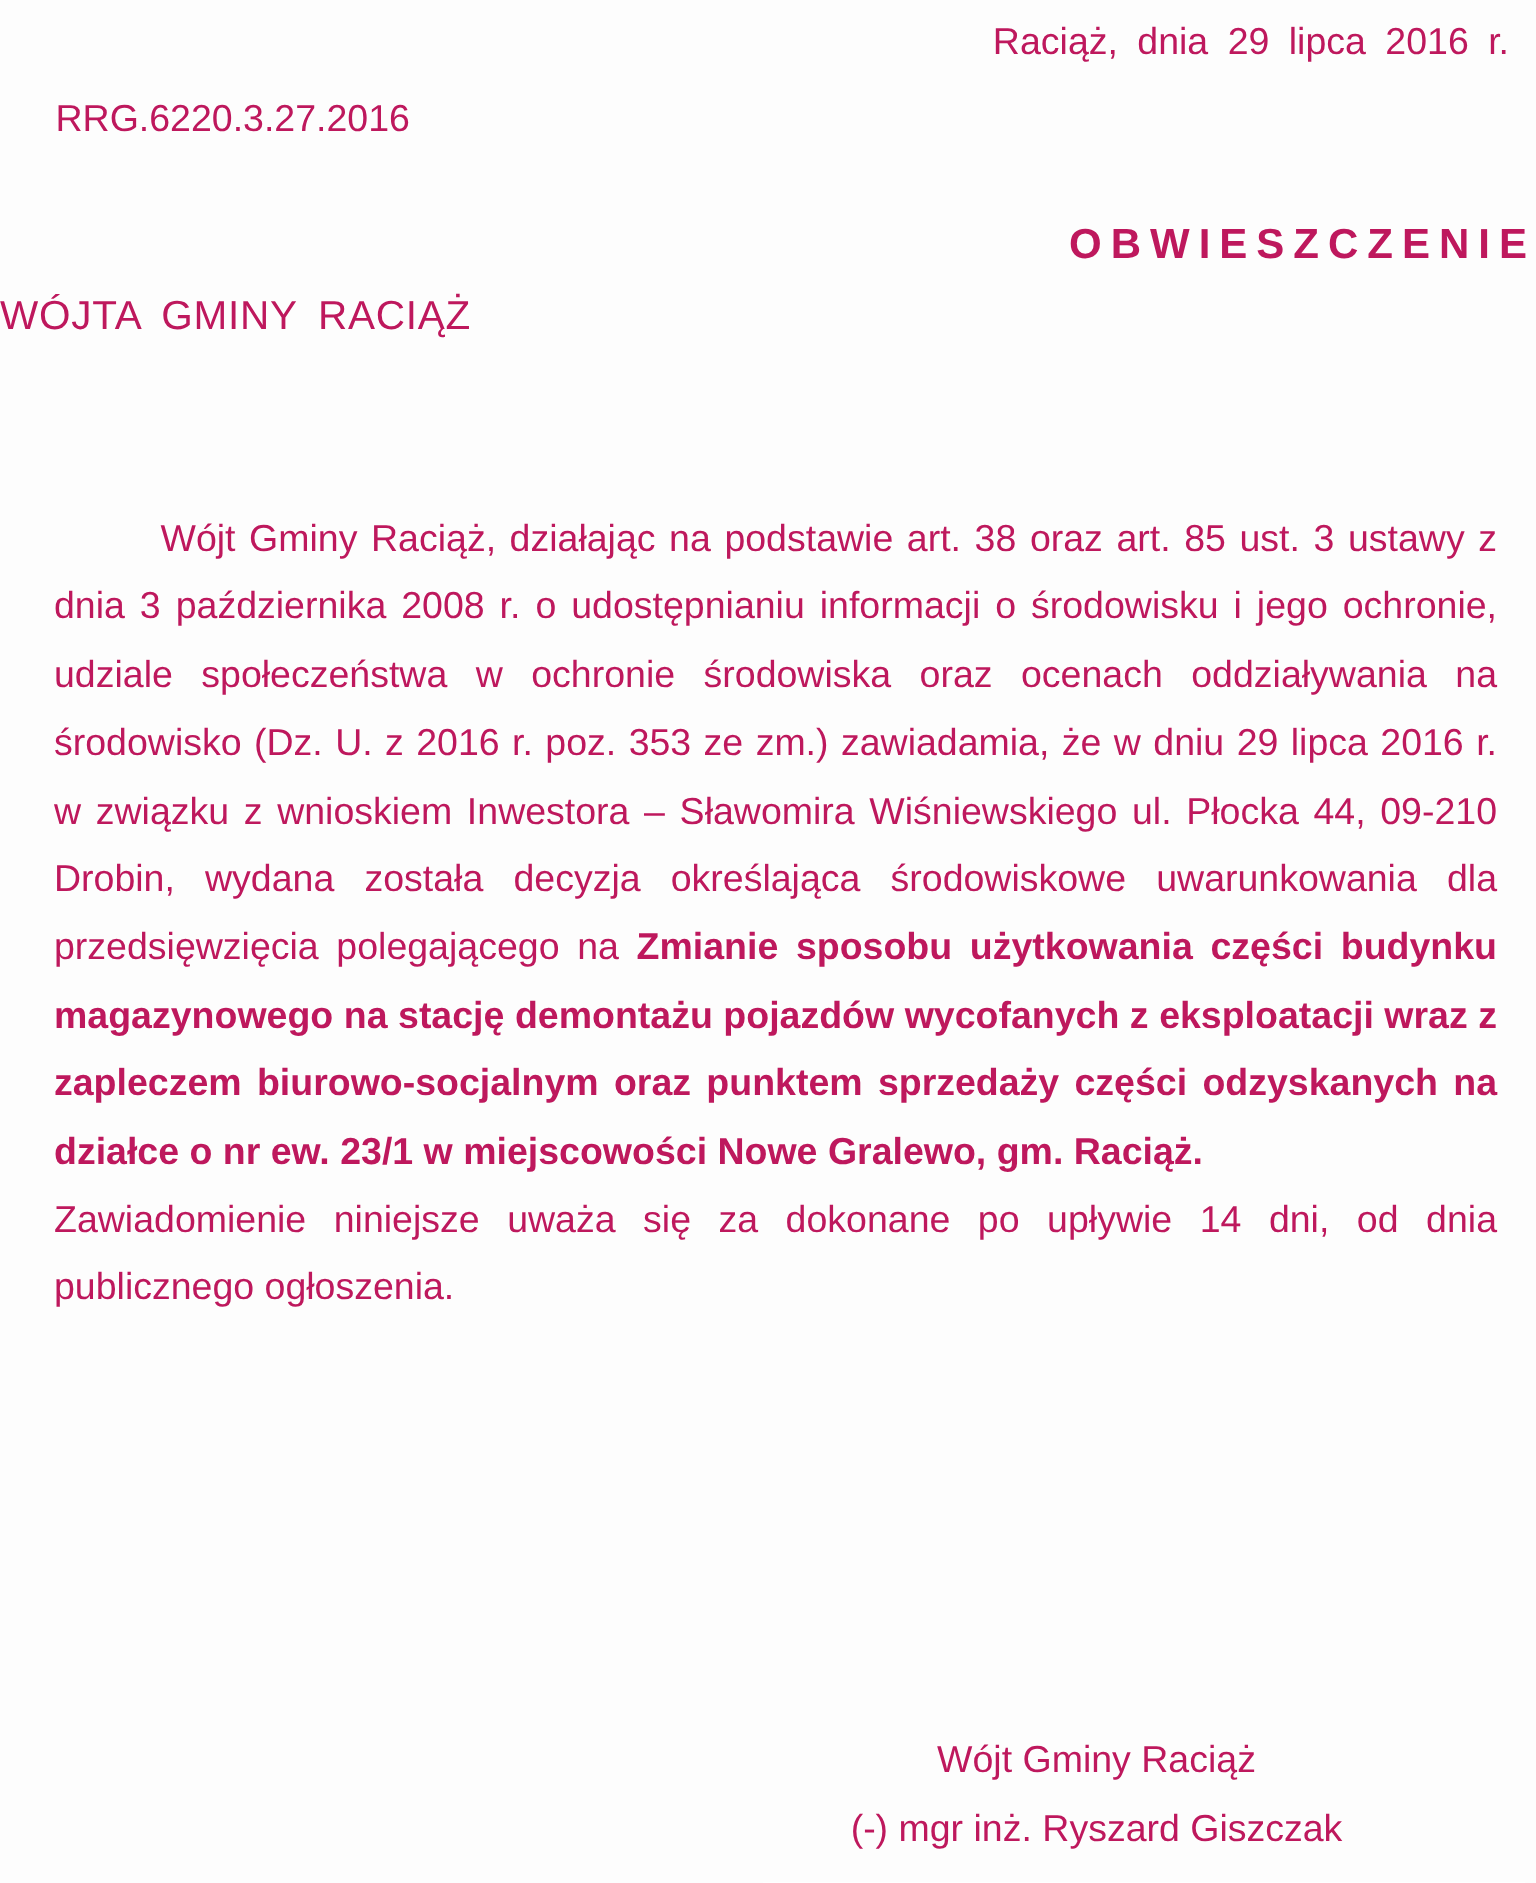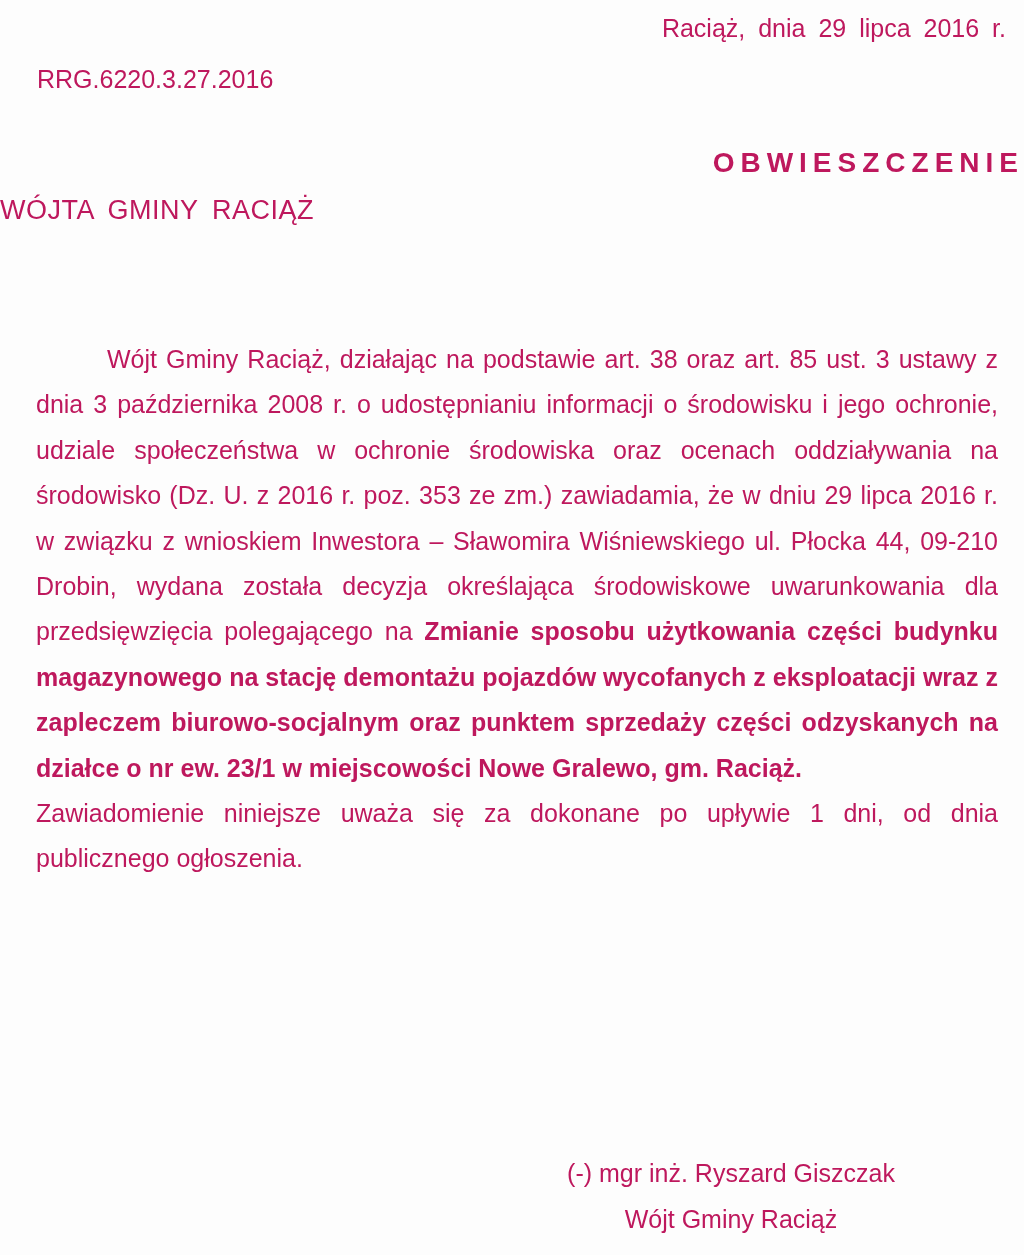--- a/index.html
+++ b/index.html
@@ -97,21 +97,21 @@
   <div class="ref-number">RRG.6220.3.27.2016</div>
 
   <h1 class="doc-title">OBWIESZCZENIE</h1>
 
   <h2 class="doc-subtitle">WÓJTA GMINY RACIĄŻ</h2>
 
   <div class="body-text">
     <p class="para indent"><span>Wójt Gminy Raciąż, działając na podstawie art. 38 oraz art. 85 ust. 3 ustawy z dnia 3 października 2008 r. o udostępnianiu informacji o środowisku i jego ochronie, udziale społeczeństwa w ochronie środowiska oraz ocenach oddziaływania na środowisko (Dz. U. z 2016 r. poz. 353 ze zm.) zawiadamia, że w dniu 29 lipca 2016 r. w związku z wnioskiem Inwestora – Sławomira Wiśniewskiego ul. Płocka 44, 09-210 Drobin, wydana została decyzja określająca środowiskowe uwarunkowania dla przedsięwzięcia polegającego na </span><span class="bold">Zmianie sposobu użytkowania części budynku magazynowego na stację demontażu pojazdów wycofanych z eksploatacji wraz z zapleczem biurowo-socjalnym oraz punktem sprzedaży części odzyskanych na działce o nr ew. 23/1 w miejscowości Nowe Gralewo, gm. Raciąż.</span></p>
 
 
-    <p class="para">Zawiadomienie niniejsze uważa się za dokonane po upływie 1 dni, od dnia publicznego ogłoszenia.</p>
+    <p class="para">Zawiadomienie niniejsze uważa się za dokonane po upływie 14 dni, od dnia publicznego ogłoszenia.</p>
   </div>
 
   <div class="signature">
+    <div>Wójt Gminy Raciąż</div>
     <div>(-) mgr inż. Ryszard Giszczak</div>
-    <div>Wójt Gminy Raciąż</div>
   </div>
 
 </div>
 
 </body></html>

